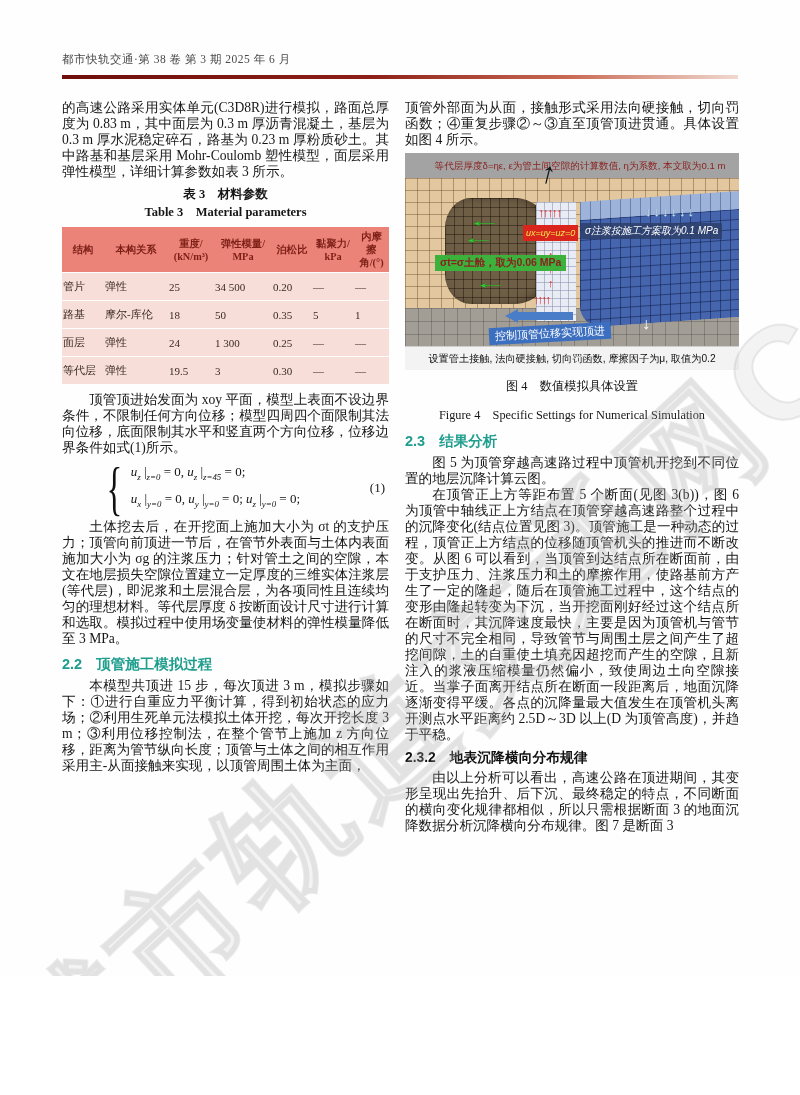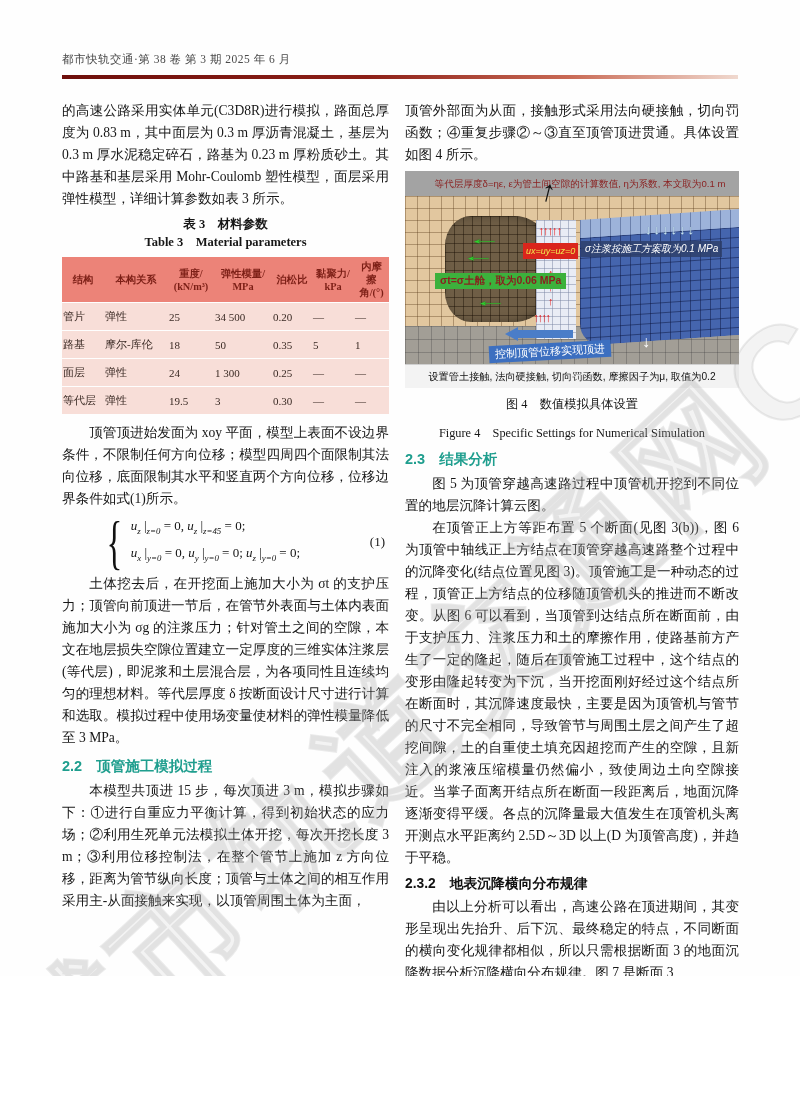--- a/index.html
+++ b/index.html
@@ -6,21 +6,21 @@
   .page{position:relative;width:800px;height:976px;background:#fefefe;overflow:hidden;
         font-family:"Liberation Serif",serif;color:#161616;}
   
   .hdr-line{position:absolute;left:62px;top:52px;width:676px;font-size:11.5px;color:#4a4a4a;letter-spacing:.5px;}
   .hdr-rule{position:absolute;left:62px;top:75px;width:676px;height:3.5px;
             background:linear-gradient(90deg,#6e0f0b,#8c1f17 45%,#c96a55 75%,#f0d9cf);}
   
   .col{position:absolute;top:100px;}
   .col-l{left:62px;width:327px;}
   .col-r{left:405px;width:334px;}
-  p.body{margin:0;font-size:13.6px;line-height:22px;text-align:justify;text-indent:2em;}
+  p.body{margin:0;font-size:13.6px;line-height:16px;text-align:justify;text-indent:2em;}
   p.noindent{text-indent:0;}
   
   .tbl-title{font-size:12.5px;font-weight:bold;text-align:center;margin:6px 0 1px 0;}
   .tbl-title-en{font-size:12.5px;font-weight:bold;text-align:center;margin:0 0 5px 0;}
   table.mat{width:100%;border-collapse:separate;border-spacing:0 1.5px;table-layout:fixed;}
   table.mat th{background:#ec8378;color:#7c1f16;font-size:10.3px;font-weight:bold;
                padding:3px 1px;text-align:center;white-space:pre-line;line-height:13px;}
   table.mat td{background:#f8ded8;color:#3a2a24;font-size:11px;padding:6px 1px;text-align:left;}
   
   .eq{display:flex;align-items:center;margin:5px 0 4px 38px;}

